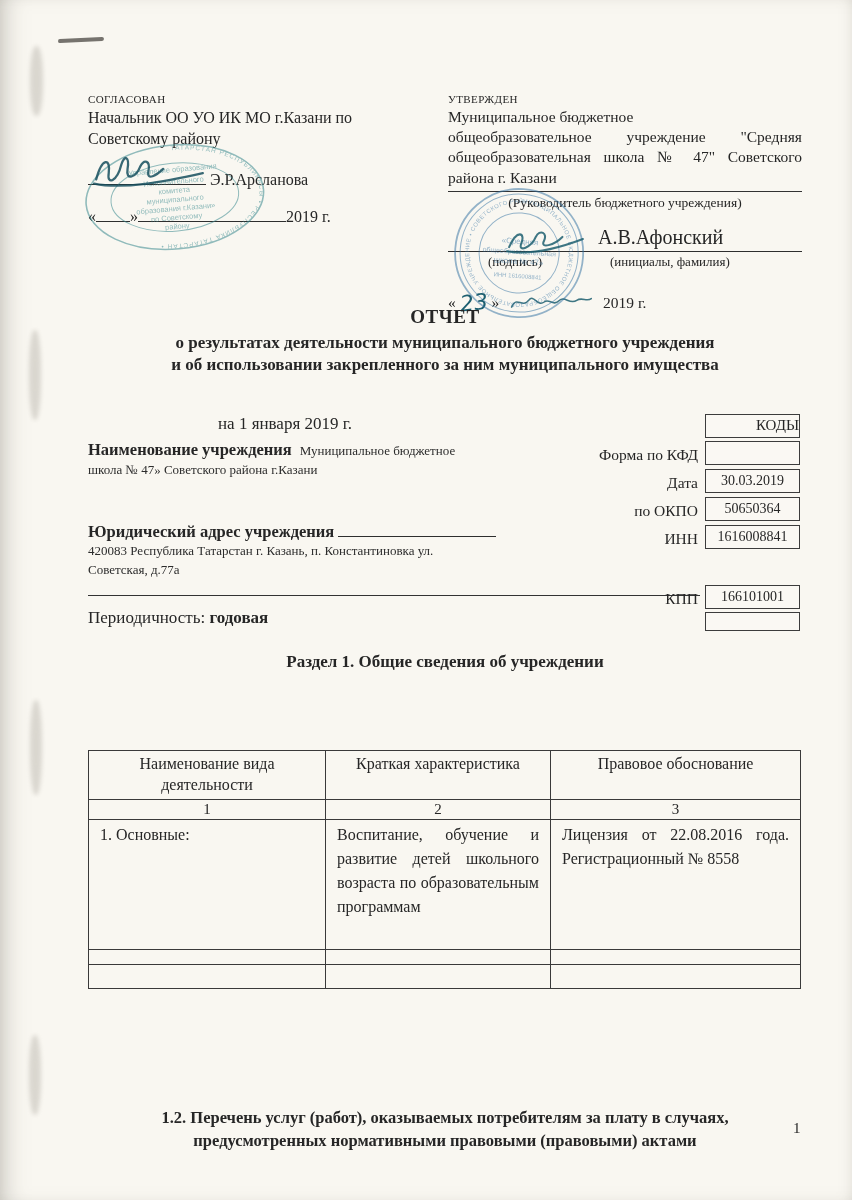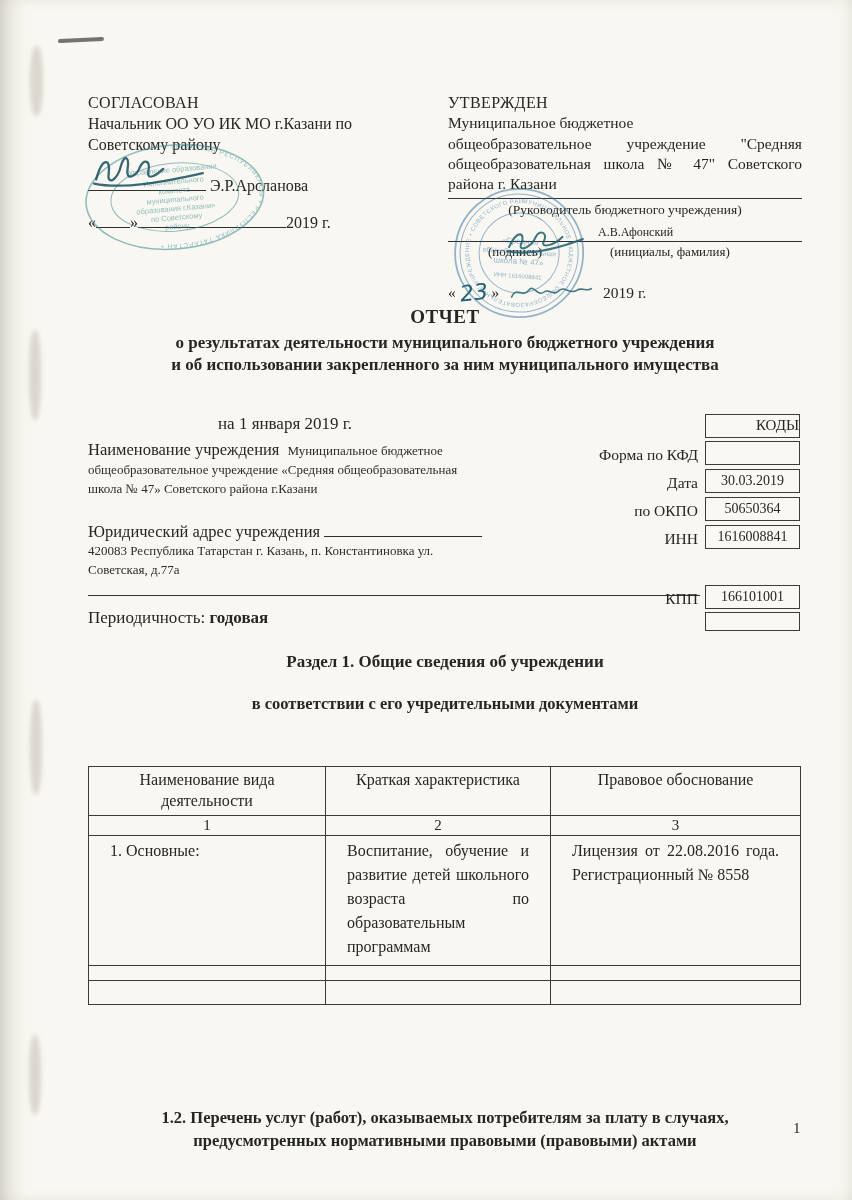--- a/index.html
+++ b/index.html
@@ -19,56 +19,56 @@
   .dash   { position:absolute; background:#4a4742; height:4px; border-radius:2px; opacity:.75; transform:rotate(-3deg); }
 
   
   .rule { display:inline-block; border-bottom:1.3px solid #2e2e2e; height:13px; vertical-align:baseline; }
   .rule-line { border-bottom:1.4px solid #333; }
 
   
   .approve-row { top:92px; left:88px; width:714px; display:flex; justify-content:space-between; }
   .ap-left  { width:330px; font-size:16px; line-height:1.32; }
   .ap-right { width:354px; font-size:15.5px; line-height:1.32; }
-  .ap-title { font-size:16px; letter-spacing:.4px;font-family:Liberation Serif, serif; }
+  .ap-title { font-size:11px; letter-spacing:.4px;font-family:Liberation Serif, serif; }
   .sig-line { margin-top:20px; }
   .date-line { margin-top:16px; }
   .just { text-align:justify; text-align-last:justify; }
   .head-label { font-size:13.5px; text-align:center; margin-top:2px; }
-  .name-line { border-bottom:1.3px solid #2e2e2e; padding-left:150px; margin-top:6px; font-size:12px; }
+  .name-line { border-bottom:1.3px solid #2e2e2e; padding-left:150px; margin-top:12px; font-size:20px; }
   .sublabels { display:flex; font-size:13px; margin-top:1px; }
   .sublabels span:first-child { margin-left:40px; }
   .sublabels span:last-child  { margin-left:68px; }
   .hw { font-style:italic; color:#1d5f70; font-size:22px; display:inline-block; transform:rotate(-6deg); font-family:"DejaVu Sans", sans-serif; position:relative; top:2px; }
 
   
   .title-block { top:306px; left:88px; width:714px; text-align:center; }
   .title-main { font-size:19px; font-weight:bold; letter-spacing:.6px; }
   .title-sub  { font-size:17px; font-weight:bold; margin-top:4px; line-height:1.3; }
 
   
   .as-of { top:414px; left:218px; font-size:17px; }
   .name-block { top:440px; left:88px; width:505px; }
-  .lbl-big { font-size:16.5px; }
+  .lbl-big { font-size:16.5px;font-weight:bold; }
   .small { font-size:13px; line-height:1.45; color:#2c2c2c; }
   .addr-block { top:522px; left:88px; width:505px; }
   .long-rule { top:582px; left:88px; width:612px; height:14px; border-bottom:1.4px solid #333; }
   .periodicity { top:608px; left:88px; font-size:17px; }
   .codes-label { position:absolute; left:558px; width:140px; text-align:right; font-size:15.5px; }
   .codes-cell  { position:absolute; left:705px; width:95px; height:24px; border:1.4px solid #3c3c3c; font-size:14px; text-align:center; line-height:21px; background:rgba(255,255,255,.15); }
 
   
   .sec-head { top:652px; left:88px; width:714px; text-align:center; font-size:17px; font-weight:bold; }
   .sub11 { top:692px; }
   .sub12 { top:1082px;margin-top:24px; }
   .sub-head { left:88px; width:714px; text-align:center; font-size:16.5px; font-weight:bold; line-height:1.4; }
 
   
-  .act-table { top:766px; left:88px; border-collapse:collapse; table-layout:fixed; width:712px; font-size:16px; }
-  .act-table td { border:1.5px solid #3a3a3a; vertical-align:top; padding:3px 21px; }
+  .act-table { top:750px; left:88px; border-collapse:collapse; table-layout:fixed; width:712px; font-size:16px; }
+  .act-table td { border:1.5px solid #3a3a3a; vertical-align:top; padding:3px 11px; }
   .act-table .c1 { width:237px; }
   .act-table .c2 { width:225px; }
   .act-table .c3 { width:250px; }
   .th-cell { text-align:center; padding:3px 24px !important; line-height:1.3; }
   .num-cell { text-align:center; padding:1px 4px !important; font-size:15px; }
   .body-cell { line-height:1.5; }
   .justify { text-align:justify; }
   .center { text-align:center; }
   .sp-row td { height:15px; padding:0 !important; }
   .sp2-row td { height:24px; padding:0 !important; }
@@ -182,21 +182,20 @@
     <div class="title-sub" style="margin-top:0;">и об использовании закрепленного за ним муниципального имущества</div>
   </div>
 
   <div class="abs as-of">на 1 января 2019 г.</div>
 
   <div class="abs name-block">
     <div>
       <span class="lbl-big">Наименование учреждения</span>&nbsp;
       <span class="small">Муниципальное бюджетное</span>
     </div>
-    <div class="small">общеобразовательное  учреждение «Средняя общеобразовательная</div>
     <div class="small">школа № 47» Советского района г.Казани</div>
   </div>
 
   <div class="abs addr-block">
     <div>
       <span class="lbl-big">Юридический адрес учреждения</span>
       <span class="rule" style="width:158px;"></span>
     </div>
     <div class="small">420083  Республика Татарстан г. Казань, п. Константиновка  ул.</div>
     <div class="small">Советская, д.77а</div>
@@ -219,21 +218,20 @@
   <div class="codes-cell" style="top:441px;"></div>
   <div class="codes-cell" style="top:469px;">30.03.2019</div>
   <div class="codes-cell" style="top:497px;">50650364</div>
   <div class="codes-cell" style="top:525px;">1616008841</div>
   <div class="codes-cell" style="top:585px;">166101001</div>
   <div class="codes-cell" style="top:612px; height:19px;"></div>
 
   <div class="abs sec-head">Раздел 1. Общие сведения об учреждении</div>
 
   <div class="abs sub-head sub11">
-    <div>в соответствии с его учредительными документами</div>
   </div>
 
   <table class="abs act-table">
     <tbody>
         <tr>
       <td class="c1 th-cell">Наименование вида деятельности</td>
       <td class="c2 th-cell">Краткая характеристика</td>
       <td class="c3 th-cell">Правовое обоснование</td>
     </tr>
     <tr>

